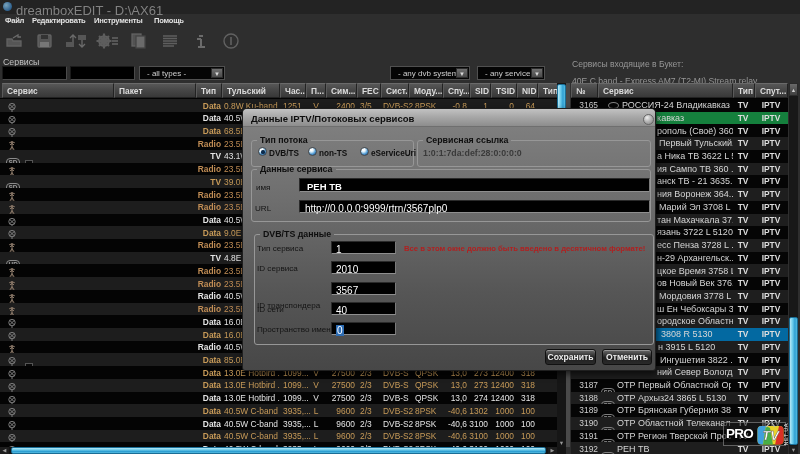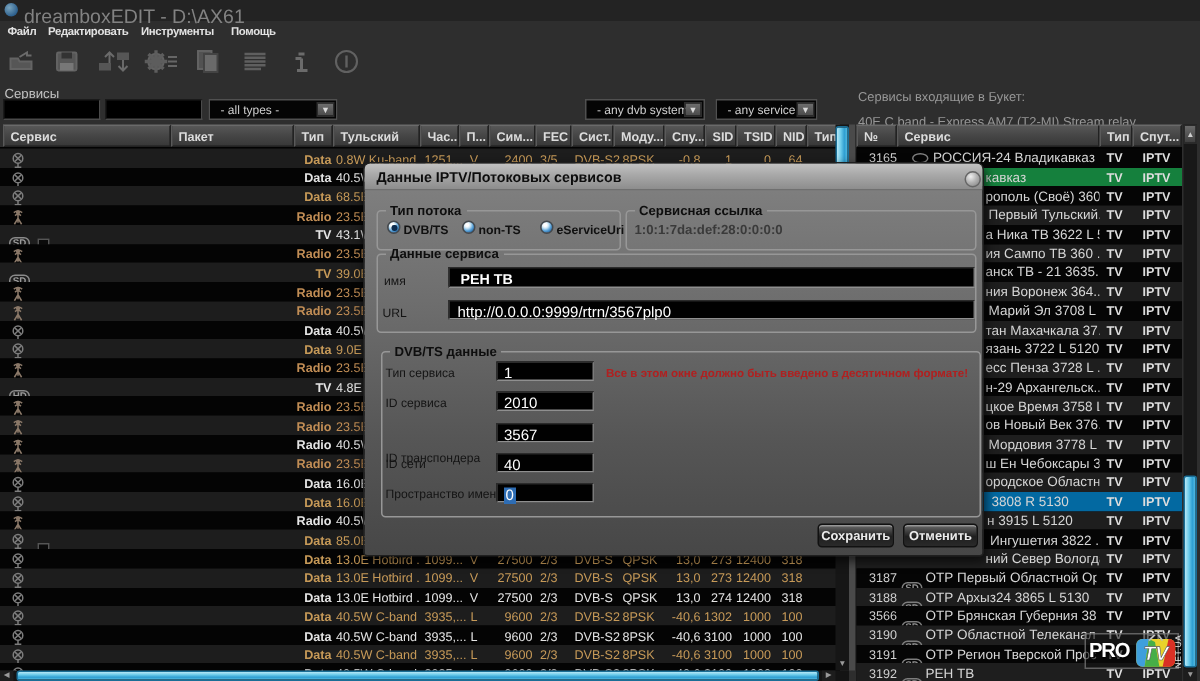--- a/index.html
+++ b/index.html
@@ -568,21 +568,21 @@
 <span class="ct" style="left:185px;top:2.2px;width:30px;text-align:center;color:#dedede;font-weight:bold;">IPTV</span>
 </div>
 <div class="row" style="left:571px;top:391.6px;width:217px;height:12.72px;background:#1e1e1e;">
 <span class="ct" style="left:4px;top:2.2px;width:23px;text-align:right;color:#cfcfcf;">3188</span>
 <span class="abs" style="left:30px;top:2.5px;"><span style="display:inline-block;border:1px solid #7d7d7d;border-radius:4px;color:#8f8f8f;font-size:6.5px;font-weight:bold;padding:0 1.5px;line-height:7px;">SD</span></span>
 <span class="ct" style="left:46px;top:2.2px;width:114px;overflow:hidden;color:#d6d6d6;font-size:9px;">ОТР Архыз24 3865 L 5130</span>
 <span class="ct" style="left:162px;top:2.2px;width:20px;text-align:center;color:#dedede;font-weight:bold;">TV</span>
 <span class="ct" style="left:185px;top:2.2px;width:30px;text-align:center;color:#dedede;font-weight:bold;">IPTV</span>
 </div>
 <div class="row" style="left:571px;top:404.3px;width:217px;height:12.72px;background:#050505;">
-<span class="ct" style="left:4px;top:2.2px;width:23px;text-align:right;color:#cfcfcf;">3566</span>
+<span class="ct" style="left:4px;top:2.2px;width:23px;text-align:right;color:#cfcfcf;">3189</span>
 <span class="abs" style="left:30px;top:2.5px;"><span style="display:inline-block;border:1px solid #7d7d7d;border-radius:4px;color:#8f8f8f;font-size:6.5px;font-weight:bold;padding:0 1.5px;line-height:7px;">SD</span></span>
 <span class="ct" style="left:46px;top:2.2px;width:114px;overflow:hidden;color:#d6d6d6;font-size:9px;">ОТР Брянская Губерния 387...</span>
 <span class="ct" style="left:162px;top:2.2px;width:20px;text-align:center;color:#dedede;font-weight:bold;">TV</span>
 <span class="ct" style="left:185px;top:2.2px;width:30px;text-align:center;color:#dedede;font-weight:bold;">IPTV</span>
 </div>
 <div class="row" style="left:571px;top:417.0px;width:217px;height:12.72px;background:#1e1e1e;">
 <span class="ct" style="left:4px;top:2.2px;width:23px;text-align:right;color:#cfcfcf;">3190</span>
 <span class="abs" style="left:30px;top:2.5px;"><span style="display:inline-block;border:1px solid #7d7d7d;border-radius:4px;color:#8f8f8f;font-size:6.5px;font-weight:bold;padding:0 1.5px;line-height:7px;">SD</span></span>
 <span class="ct" style="left:46px;top:2.2px;width:114px;overflow:hidden;color:#d6d6d6;font-size:9px;">ОТР Областной Телеканал ...</span>
 <span class="ct" style="left:162px;top:2.2px;width:20px;text-align:center;color:#dedede;font-weight:bold;">TV</span>

